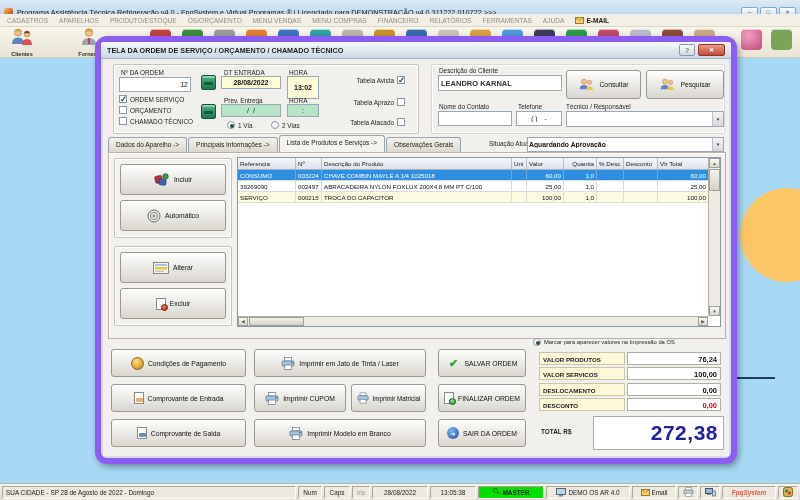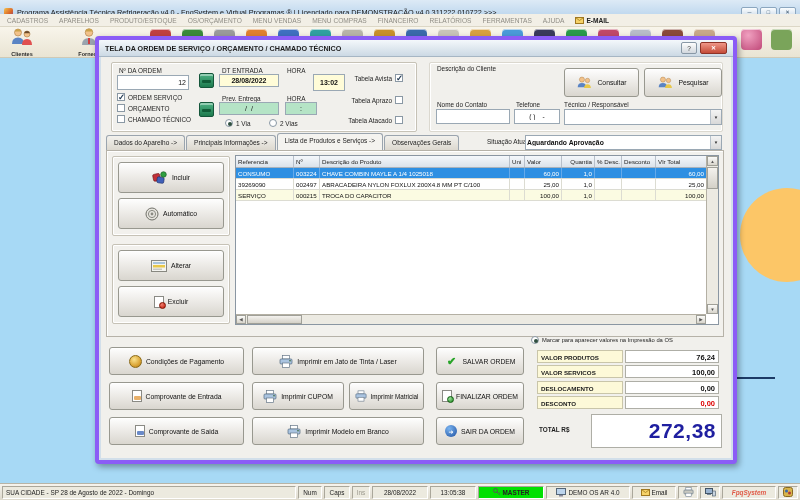--- a/index.html
+++ b/index.html
@@ -30,21 +30,21 @@
   .sliver{position:absolute;top:2px;width:21px;height:21px;border-radius:4px;
     box-shadow:inset 0 1px 0 rgba(255,255,255,.6);}
 
   
   .sun{position:absolute;left:740px;top:188px;width:94px;height:94px;border-radius:50%;
     background:var(--sun,#fcc667);z-index:1;}
   .navline{position:absolute;left:733px;top:377px;width:42px;height:2px;background:#1c3a66;z-index:1;}
 
   
   .dialog{position:absolute;left:95px;top:36px;width:642px;height:428px;background:#f0efeb;
-    border:4px solid #8b5cf6;border-radius:4px;z-index:5;
+    border:6px solid #8b5cf6;border-radius:12px;z-index:5;
     box-shadow:2px 3px 6px rgba(0,0,0,.35),inset 0 0 0 2px #d2dfea;}
   .dtitle{height:17px;background:linear-gradient(#f4f8fb,#ccd9e4);border-bottom:1px solid #a6b6c4;
     border-radius:2px 2px 0 0;display:flex;align-items:center;padding:0 6px;}
   .dtitle .t{font-size:7.2px;font-weight:bold;color:#1d1d1d;white-space:nowrap;}
   .dhelp{margin-left:auto;width:16px;height:12px;background:linear-gradient(#fdfdfd,#d2d8de);
     border:1px solid #8898a6;border-radius:2px;font-size:6.5px;text-align:center;line-height:11px;color:#333;}
   .dclose{margin-left:3px;width:27px;height:12px;background:linear-gradient(#ef9788,#c44b38);
     border:1px solid #8d3328;border-radius:2px;color:#fff;font-size:6px;font-weight:bold;text-align:center;line-height:11px;}
   .dbody{position:absolute;left:2px;top:19px;right:2px;bottom:2px;background:#f1f0ec;}
 
@@ -246,21 +246,21 @@
     </div>
     <div class="cbrow" style="left:16px;top:56px;">
       <span class="cb"></span>
       <span class="lb2">CHAMADO TÉCNICO</span>
     </div>
 
     <span class="greenbtn" style="left:98px;top:14px;"></span>
     <span class="lb" style="left:121px;top:8px;">DT ENTRADA</span>
     <input class="field f-y" style="left: 118px; top: 15px; width: 60px; height: 13px;" value="28/08/2022">
     <span class="lb" style="left:186px;top:8px;">HORA</span>
-    <input class="field f-y" style="left: 184px; top: 15px; width: 32px; height: 17px; margin-left: 28px;" value="13:02">
+    <input class="field f-y" style="left: 184px; top: 15px; width: 32px; height: 23px;" value="13:02">
 
     <span class="lb" style="left:121px;top:36px;">Prev. Entrega</span>
     <span class="lb" style="left:186px;top:36px;">HORA</span>
     <span class="greenbtn" style="left:98px;top:43px;"></span>
     <input class="field f-g" style="left: 118px; top: 43px; width: 60px; height: 13px;" value="/  /">
     <input class="field f-g" style="left: 184px; top: 43px; width: 32px; height: 13px;" value=":">
 
     <div class="cbrow" style="left:124px;top:60px;">
       <span class="rd on"></span>
       <span class="lb2">1 Via</span>
@@ -277,20 +277,21 @@
     <div class="cbrow" style="left:222px;top:37px;width:80px;justify-content:flex-end;">
       <span class="lb2">Tabela Aprazo</span>
       <span class="cb"></span>
     </div>
     <div class="cbrow" style="left:222px;top:57px;width:80px;justify-content:flex-end;">
       <span class="lb2">Tabela Atacado</span>
       <span class="cb"></span>
     </div>
 
     <span class="lb" style="left:336px;top:6px;">Descrição do Cliente</span>
+    <input class="field" style="left: 335px; top: 14px; width: 124px; height: 16px; font-weight: bold; font-size: 7.5px; color: rgb(51, 51, 51);" value="LEANDRO KARNAL">
 
     <div class="btn" style="left:463px;top:9px;width:75px;height:29px;">
       <svg width="17" height="14" viewBox="0 0 20 16">
         <circle cx="7" cy="4" r="3" fill="#f2c28a" stroke="#a87840" stroke-width=".5"></circle>
         <path d="M2 13 Q2 8 7 8 Q12 8 12 13 Z" fill="#5a84c4"></path>
         <circle cx="13.5" cy="5" r="2.6" fill="#f2c28a" stroke="#a87840" stroke-width=".5"></circle>
         <path d="M9.5 14 Q9.5 9.5 13.5 9.5 Q17.5 9.5 17.5 14 Z" fill="#e8c84a"></path>
       </svg>
       <span class="cap">Consultar</span>
     </div>

